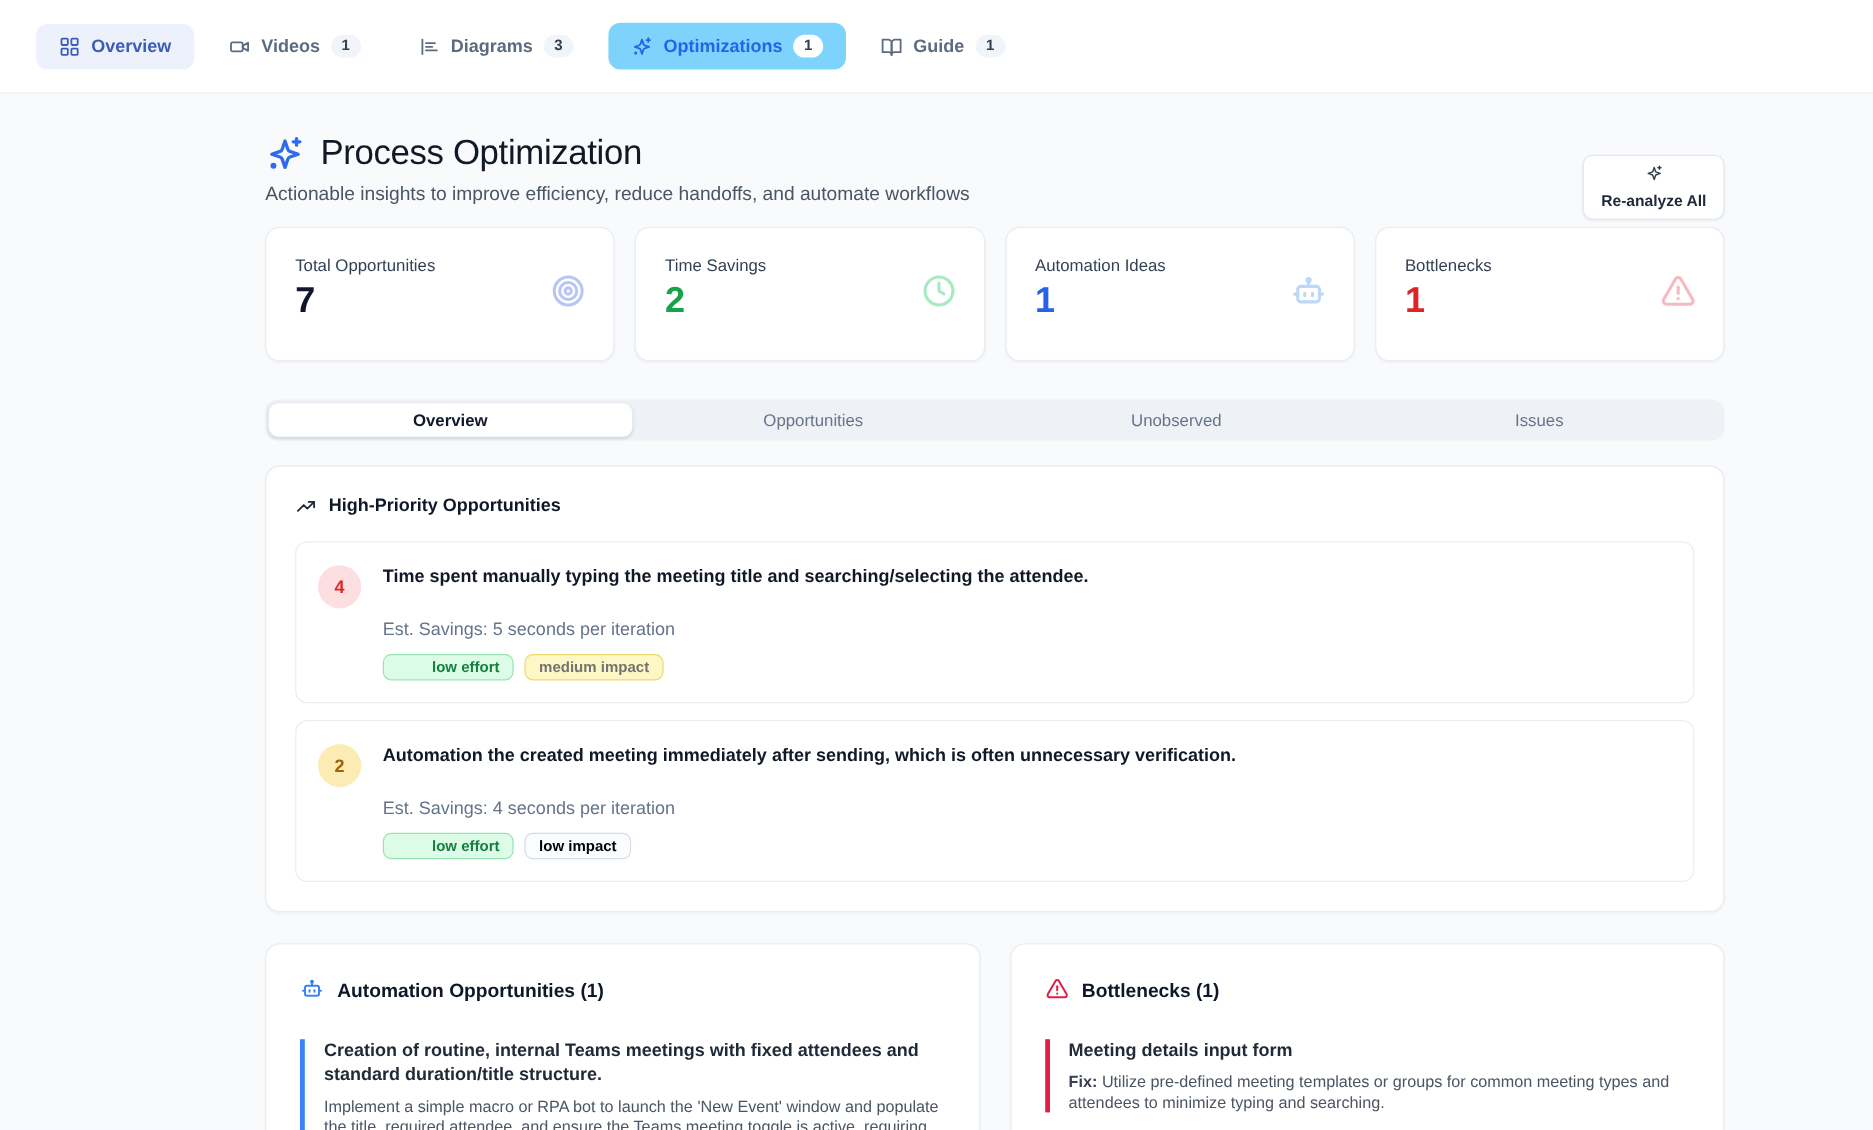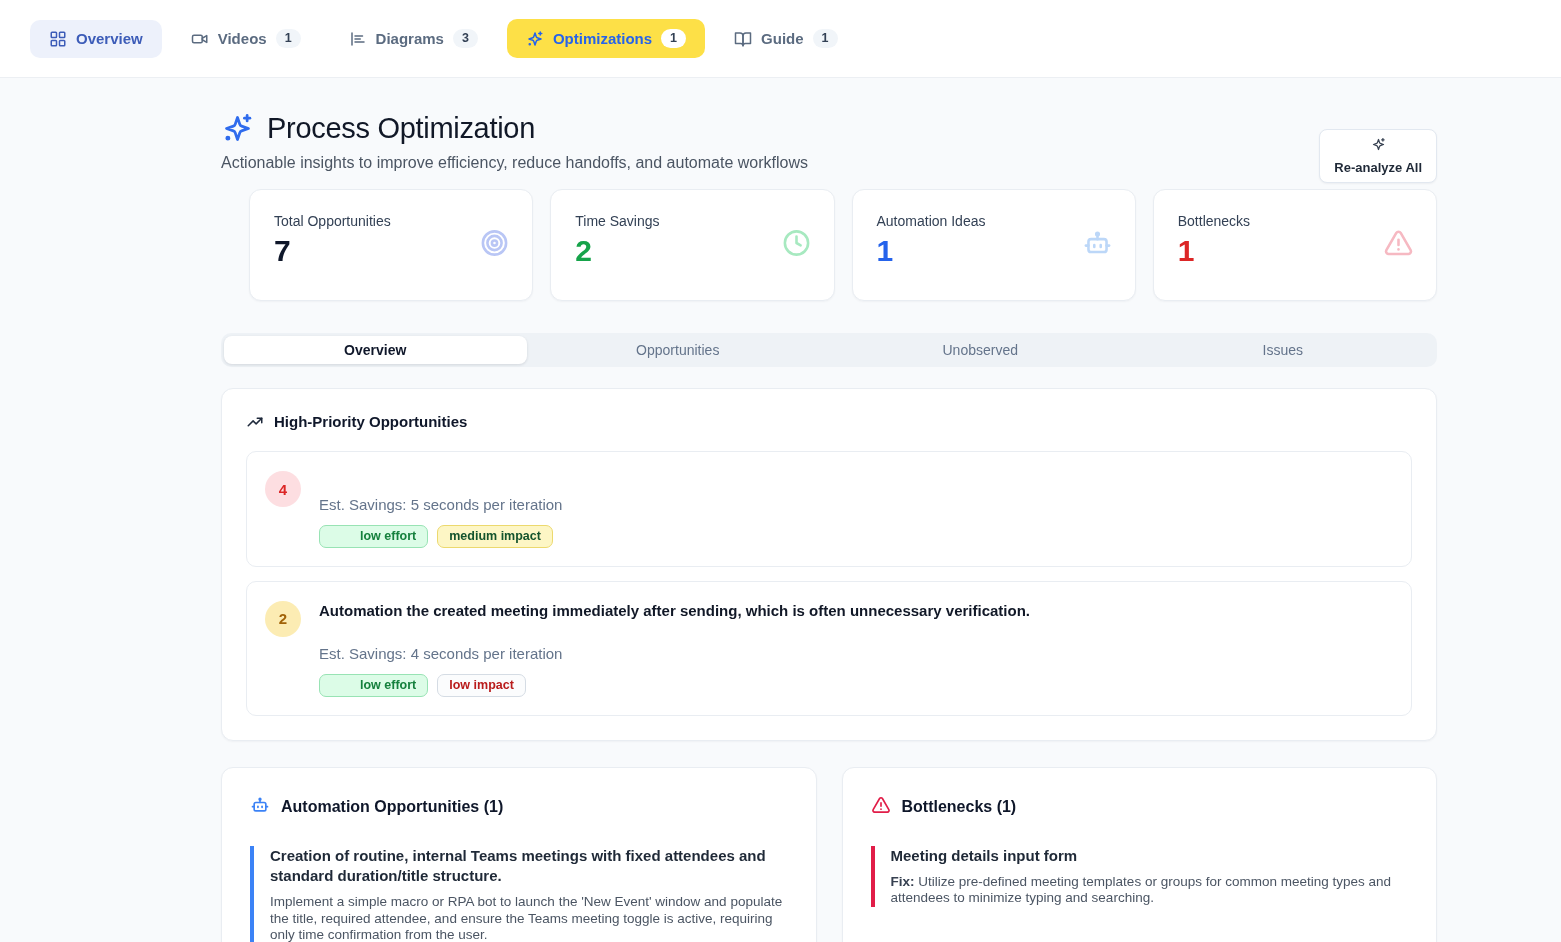--- a/index.html
+++ b/index.html
@@ -6,41 +6,41 @@
   html,body { width:1561px; height:942px; overflow:hidden; }
   body { background:#f8fafc; font-family:"Liberation Sans", sans-serif; color:#0f172a; }
 
   
   .topnav { height:78px; background:#ffffff; border-bottom:1px solid #eceff3;
             display:flex; align-items:center; padding-left:30px; gap:10px; }
   .nav-tab { display:flex; align-items:center; gap:9px; padding:10px 19px; border-radius:10px;
              font-size:15px; font-weight:600; color:#5b6b80; cursor:pointer; }
   .nav-tab svg { width:18px; height:18px; }
   .nav-tab.sel-overview { background:#edf1fb; color:#3c5cb8; }
-  .nav-tab.sel-opt { background:#fde047; color:#2563eb; }
+  .nav-tab.sel-opt { background:#7dd3fc; color:#2563eb; }
   .pill { background:#f1f5f9; color:#334155; font-size:12.5px; font-weight:600;
           padding:3px 9px; border-radius:999px; line-height:1; }
   .pill.white { background:#ffffff; }
 
   
   .content { position:relative; margin-left:221px; width:1216px; }
 
   .page-header { padding-top:34px; position:relative; }
   .title-row { display:flex; align-items:center; gap:13px; }
   .title-row svg { width:33px; height:33px; }
   .page-title { font-size:29px; font-weight:400; letter-spacing:-0.3px; color:#111827; }
   .page-sub { margin-top:9px; font-size:16px; color:#4b5563; }
   .reanalyze { position:absolute; right:0; top:51px; display:flex; align-items:center; gap:8px;
                background:#fff; border:1px solid #e2e8f0; border-radius:8px; padding:7px 14px;
                font-size:13px; font-weight:600; color:#1f2937; cursor:pointer;
                box-shadow:0 1px 2px rgba(16,24,40,.05);flex-direction:column; }
   .reanalyze svg { width:15px; height:15px; color:#374151; }
 
   
-  .stats { margin-top:17px; display:grid; grid-template-columns:repeat(4,1fr); gap:17px;margin-left:28px; }
+  .stats { margin-top:17px; display:grid; grid-template-columns:repeat(4,1fr); gap:17px; }
   .stat-card { position:relative; height:112px; background:#fff; border:1px solid #e9edf2;
                border-radius:12px; padding:23px 24px; box-shadow:0 1px 2px rgba(16,24,40,.04); }
   .stat-label { font-size:14px; font-weight:500; color:#334155; }
   .stat-value { margin-top:7px; font-size:30px; font-weight:700; line-height:1; }
   .v-dark { color:#0f172a; } .v-green { color:#16a34a; } .v-blue { color:#2563eb; } .v-red { color:#dc2626; }
   .stat-icon { position:absolute; right:22px; top:50%; transform:translateY(-50%); }
   .stat-icon svg { width:31px; height:31px; }
   .i-indigo { color:#b9c6f5; } .i-green { color:#a7e9c0; } .i-blue { color:#bcd7f8; } .i-pink { color:#f6b9c2; }
 
   
@@ -61,22 +61,22 @@
   .opp-item + .opp-item { margin-top:14px; }
   .rank { flex:0 0 36px; width:36px; height:36px; border-radius:50%; display:flex;
           align-items:center; justify-content:center; font-size:15px; font-weight:700; }
   .rank-red { background:#fddee1; color:#dc2626; }
   .rank-yellow { background:#fcecb3; color:#a16207; }
   .opp-title { font-size:15px; font-weight:700; color:#111827; line-height:1.3; }
   .opp-savings { margin-top:25px; font-size:15px; color:#64748b; }
   .tag-row { margin-top:12px; display:flex; gap:9px; }
   .tag { font-size:12.5px; font-weight:600; padding:4px 11px; border-radius:7px; border:1px solid; line-height:1; }
   .tag-green { background:#dcfce7; border-color:#98e3b4; color:#15803d;padding-left:40px; }
-  .tag-yellow { background:#fdf6c5; border-color:#ecd96e; color:#14532d; }
-  .tag-gray { background:#fbfcfd; border-color:#d5dce4; color:#b91c1c; }
+  .tag-yellow { background:#fdf6c5; border-color:#ecd96e; color:#737373; }
+  .tag-gray { background:#fbfcfd; border-color:#d5dce4; color:#000000; }
 
   
   .bottom-grid { margin-top:26px; display:grid; grid-template-columns:1fr 1fr; gap:25px; }
   .bottom-card { background:#fff; border:1px solid #e9edf2; border-radius:12px;
                  padding:27px 28px; height:300px; box-shadow:0 1px 2px rgba(16,24,40,.04); }
   .bottom-head { display:flex; align-items:center; gap:11px; font-size:16px; font-weight:700; color:#0f172a; }
   .bottom-head svg { width:20px; height:20px; }
   .h-blue { color:#3b82f6; } .h-rose { color:#e11d48; }
   .detail { margin-top:27px; padding-left:16px; }
   .detail.blue { border-left:4px solid #3b82f6; }
@@ -217,20 +217,21 @@
       <svg viewBox="0 0 24 24" fill="none" stroke="currentColor" stroke-width="2" stroke-linecap="round" stroke-linejoin="round">
           <polyline points="3 17 9.5 10.5 13.5 14.5 21 7"></polyline>
           <polyline points="15 7 21 7 21 13"></polyline>
         </svg>
       <span>High-Priority Opportunities</span>
     </div>
 
     <div class="opp-item">
       <div class="rank rank-red">4</div>
       <div>
+        <div class="opp-title">Time spent manually typing the meeting title and searching/selecting the attendee.</div>
         <div class="opp-savings">Est. Savings: 5 seconds per iteration</div>
         <div class="tag-row">
           <span class="tag tag-green">low effort</span>
           <span class="tag tag-yellow">medium impact</span>
         </div>
       </div>
     </div>
 
     <div class="opp-item">
       <div class="rank rank-yellow">2</div>

